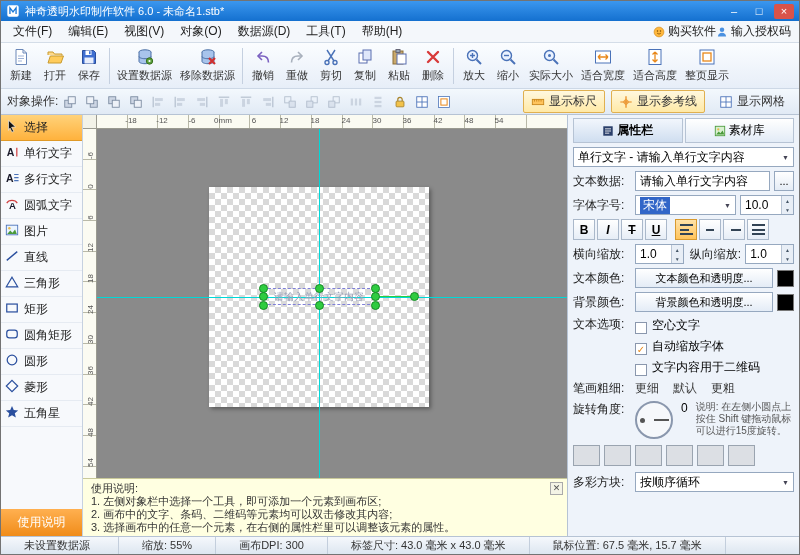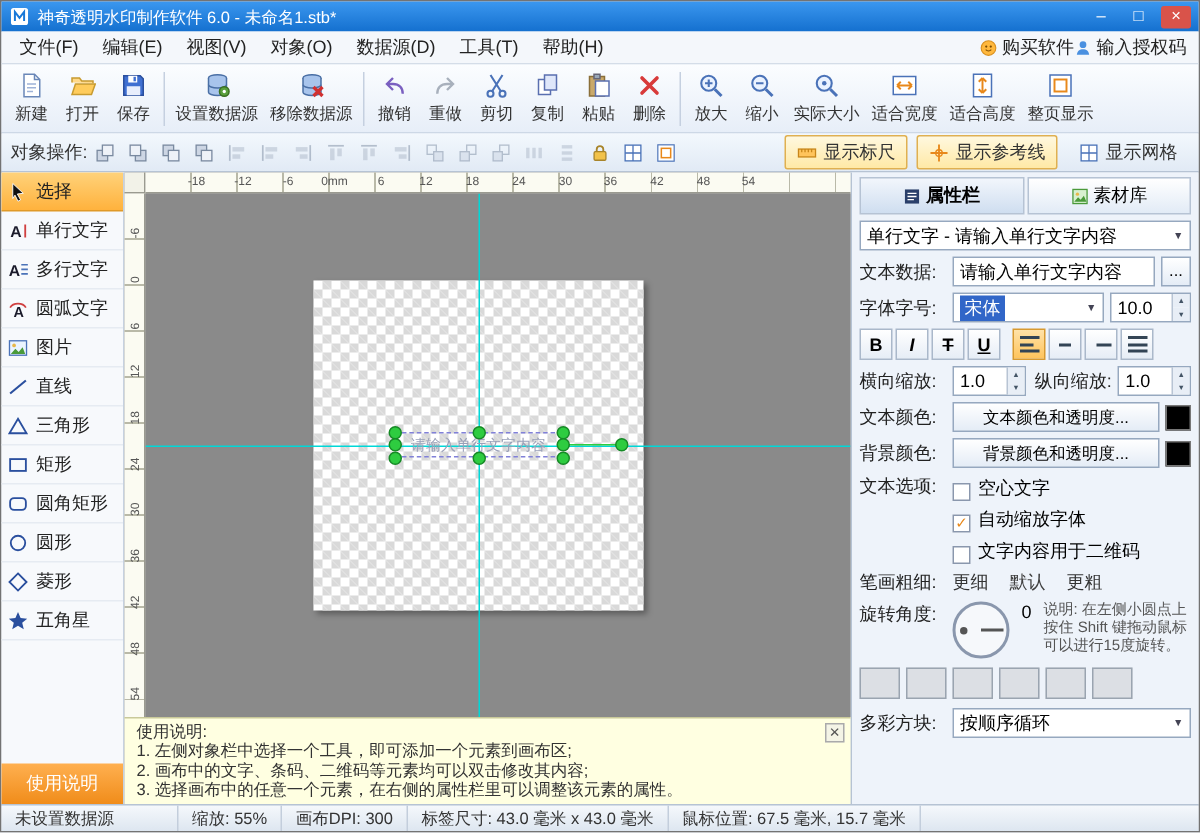--- a/index.html
+++ b/index.html
@@ -25,21 +25,21 @@
 
 .toolbar2{height:26px;background:linear-gradient(#f3f8fd,#e1eaf5);display:flex;align-items:center;font-size:12px;padding:0 6px;border-bottom:1px solid #b6c3d4;gap:2px;color:#333;flex-shrink:0}
 .obj-btn{width:20px;height:20px;display:flex;align-items:center;justify-content:center}
 .obj-btn.dim{opacity:.5}
 .t2-spacer{flex:1}
 .toggle-btn{display:flex;align-items:center;gap:4px;font-size:12px;padding:2px 7px;margin-left:4px;border:1px solid #e0b050;background:linear-gradient(#fff8df,#ffe9a6);border-radius:2px}
 .toggle-btn.plain{border:1px solid transparent;background:transparent}
 
 .main{flex:1;display:flex;min-height:0}
 .sidebar{width:82px;background:#f7f9fc;border-right:1px solid #c6d1e0;display:flex;flex-direction:column;font-size:12px;flex-shrink:0}
-.side-item{display:flex;align-items:center;gap:5px;padding:4px 4px;border-bottom:1px solid #e6ebf2;color:#222;height:26px}
+.side-item{display:flex;gap:5px;padding:4px 4px;border-bottom:1px solid #e6ebf2;color:#222;height:26px}
 .side-item.selected{background:linear-gradient(#ffd27a,#ffb23d);border-bottom:1px solid #e09a28}
 .side-spacer{flex:1}
 .side-help{background:linear-gradient(#ffb050,#f08c1a);color:#fff;text-align:center;padding:5px 0;font-size:12px}
 
 .canvas-col{flex:1;display:flex;flex-direction:column;min-width:0;background:#8a8a8a}
 .ruler-row{height:14px;display:flex;flex-shrink:0}
 .ruler-corner{width:14px;height:14px;background:#f2f2e8;border-right:1px solid #9a9a90;border-bottom:1px solid #9a9a90;flex-shrink:0}
 .ruler-top{flex:1;position:relative;background:#fbfbf2 repeating-linear-gradient(90deg,transparent 0 29.7px,#b9b9a8 29.7px 30.7px);border-bottom:1px solid #9a9a90;overflow:hidden}
 .ruler-top span{position:absolute;top:1px;transform:translateX(-50%);font-size:8px;color:#555}
 .canvas-body{flex:1;display:flex;min-height:0}
@@ -92,21 +92,21 @@
 .lnk.sel{font-weight:normal;color:#404040}
 .dial{width:38px;height:38px;border:2px solid #8a97ad;border-radius:50%;position:relative;background:#f6f8fb;flex-shrink:0}
 .dial-dot{position:absolute;left:3px;top:50%;width:5px;height:5px;margin-top:-2.5px;border-radius:50%;background:#555}
 .dial-line{position:absolute;left:50%;top:50%;width:15px;height:2px;margin-top:-1px;background:#555}
 .dial-val{font-size:12px;padding:0 4px}
 .rot-help{font-size:10px;color:#555;line-height:12px;flex:1}
 .swatches{display:flex;gap:4px;padding:2px 0}
 .swatch{width:27px;height:21px;background:#dcdfe4;border:1px solid #9aa4b0}
 
 .statusbar{height:18px;background:linear-gradient(#f5f8fc,#dde6f0);border-top:1px solid #b6c3d4;display:flex;align-items:center;font-size:11px;color:#333;flex-shrink:0}
-.sb-item{padding:0 9px;border-right:1px solid #c3cedc;height:100%;display:flex;align-items:center;white-space:nowrap}
+.sb-item{padding:0 23px;border-right:1px solid #c3cedc;height:100%;display:flex;align-items:center;white-space:nowrap}
 .sb-item.first{width:118px}
 </style>
 </head>
 <body>
 
 <svg width="0" height="0" style="position:absolute">
 <defs>
 <symbol id="logo" viewBox="0 0 16 16">
         <rect x="1.5" y="1.5" width="13" height="13" rx="2" fill="#fff"></rect>
         <path d="M4.5 11.5v-7l3.5 4.5 3.5-4.5v7" stroke="#1878d8" fill="none" stroke-width="1.5"></path>

